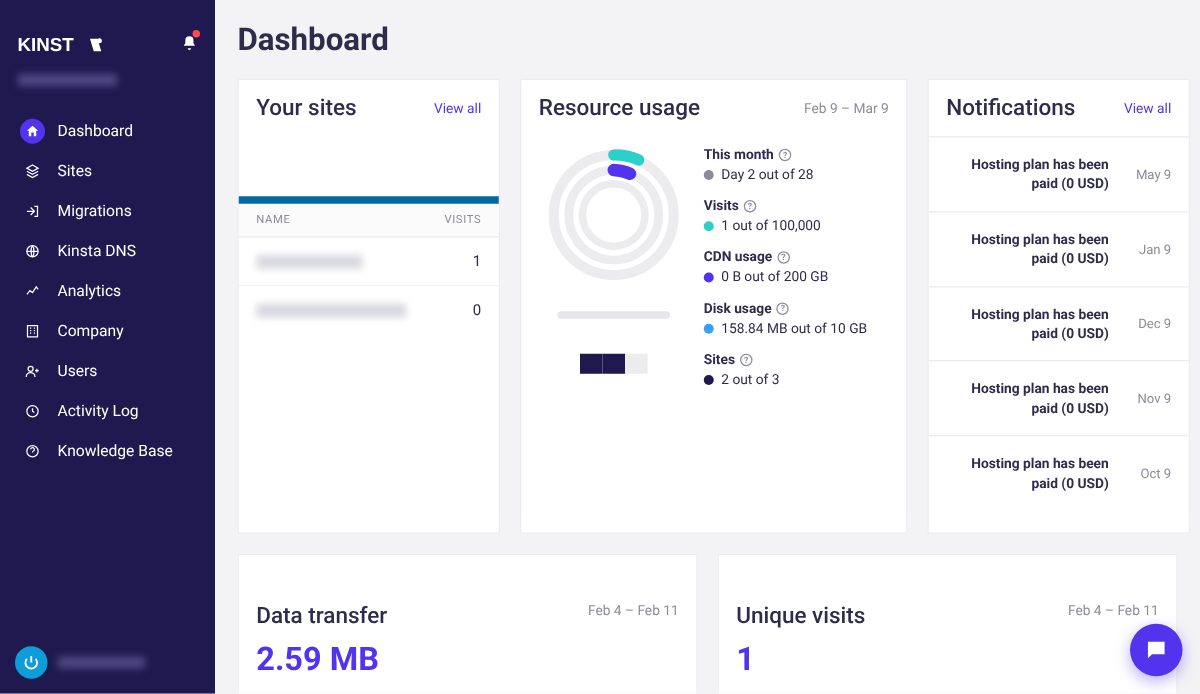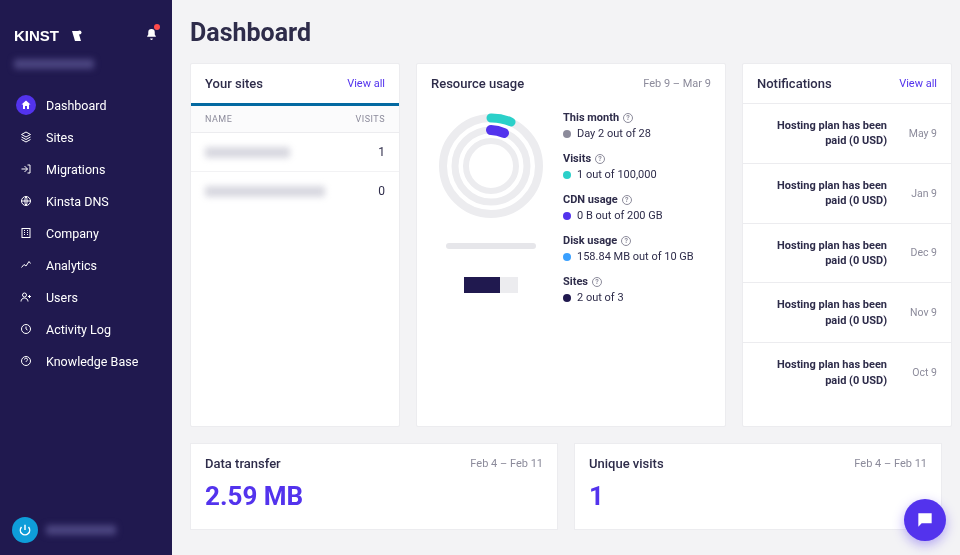--- a/index.html
+++ b/index.html
@@ -23,26 +23,26 @@
 .sidebar-footer { margin-top: auto; padding: 12px 12px; display: flex; align-items: center; gap: 8px; }
 .power-btn { width: 26px; height: 26px; border-radius: 50%; background: #0e9dd9; display: flex; align-items: center; justify-content: center; }
 .footer-blur { filter: blur(3px); background: #4b4580; border-radius: 2px; height: 10px; width: 70px; }
 
 
 .main { flex: 1; padding: 18px 18px 0 18px; overflow: hidden; position: relative; }
 h1 { font-size: 25px; font-weight: 700; color: #2e2c4a; margin-bottom: 16px; }
 .grid-top { display: grid; grid-template-columns: 210px 310px 210px; gap: 16px; }
 .card { background: #fff; border-radius: 2px; border: 1px solid #ececef; }
 .card-header { display: flex; justify-content: space-between; align-items: center; padding: 12px 14px; }
-.card-title { font-size: 13px; font-weight: 500; color: #2e2c4a; }
+.card-title { font-size: 18px; font-weight: 500; color: #2e2c4a; }
 .card-link { font-size: 11px; color: #5333ed; text-decoration: none; cursor: pointer; }
 .card-sub { font-size: 11px; color: #8c8b9b; }
 
 
-.sites-table-header { display: flex; justify-content: space-between; padding: 8px 14px; background: #fbfbfc; border-top: 3px solid #0369a1; border-bottom: 1px solid #ececef; font-size: 9px; color: #8c8b9b; letter-spacing: 0.5px; }
+.sites-table-header { display: flex; justify-content: space-between; padding: 8px 14px; background: #fbfbfc; border-top: 6px solid #0369a1; border-bottom: 1px solid #ececef; font-size: 9px; color: #8c8b9b; letter-spacing: 0.5px; margin-top: 48px; }
 .sites-row { display: flex; justify-content: space-between; align-items: center; padding: 12px 14px; border-bottom: 1px solid #f2f2f4; font-size: 12px; }
 .sites-row:last-child { border-bottom: none; }
 .site-name-blur { filter: blur(3px); background: #d8d8e0; border-radius: 2px; height: 11px; }
 .sites-card { height: 364px; }
 
 
 .resource-card { height: 364px; text-align: right; }
 .resource-body { display: flex; padding: 8px 14px 14px 14px; gap: 12px; }
 .donut-col { width: 120px; display: flex; flex-direction: column; align-items: center; }
 .donut { position: relative; width: 110px; height: 110px; }
@@ -58,21 +58,21 @@
 
 
 .notif-card { height: 364px; }
 .notif-row { display: flex; justify-content: space-between; align-items: center; padding: 14px 14px; border-top: 1px solid #ececef; font-size: 11px; }
 .notif-text { font-weight: 700; max-width: 130px; line-height: 1.4; text-align: right; }
 .notif-date { color: #8c8b9b; font-size: 10.5px; white-space: nowrap; }
 
 
 .grid-bottom { display: grid; grid-template-columns: 1fr 1fr; gap: 16px; margin-top: 16px; }
 .stat-card { background: #fff; border: 1px solid #ececef; padding: 12px 14px 18px 14px; }
-.stat-header { display: flex; justify-content: space-between; align-items: center; }
+.stat-header { display: flex; justify-content: space-between; align-items: flex-start; margin-top: 26px; }
 .stat-value { font-size: 26px; font-weight: 700; color: #5333ed; margin-top: 10px; }
 
 
 .chat-bubble { position: absolute; right: 14px; bottom: 14px; width: 42px; height: 42px; border-radius: 50%; background: #5333ed; display: flex; align-items: center; justify-content: center; box-shadow: 0 4px 12px rgba(83,51,237,0.4); cursor: pointer; }
 </style>
 </head>
 <body>
 
 <div class="layout">
   <aside class="sidebar">
@@ -125,33 +125,33 @@
             <svg width="12" height="12" viewBox="0 0 24 24" fill="none" stroke="#fff" stroke-width="2">
               <circle cx="12" cy="12" r="9"></circle>
               <path d="M3 12h18M12 3c3 3 3 15 0 18M12 3c-3 3-3 15 0 18"></path>
             </svg>
           </span>
         <span>Kinsta DNS</span>
       </div>
       <div class="nav-item">
         <span class="nav-icon-wrap">
             <svg width="12" height="12" viewBox="0 0 24 24" fill="none" stroke="#fff" stroke-width="2">
+              <path d="M3 17l5-6 4 3 6-9 3 4"></path>
+            </svg>
+          </span>
+        <span>Analytics</span>
+      </div>
+      <div class="nav-item">
+        <span class="nav-icon-wrap">
+            <svg width="12" height="12" viewBox="0 0 24 24" fill="none" stroke="#fff" stroke-width="2">
               <rect x="4" y="3" width="16" height="18"></rect>
               <path d="M8 7h2M8 11h2M8 15h2M14 7h2M14 11h2M14 15h2"></path>
             </svg>
           </span>
         <span>Company</span>
-      </div>
-      <div class="nav-item">
-        <span class="nav-icon-wrap">
-            <svg width="12" height="12" viewBox="0 0 24 24" fill="none" stroke="#fff" stroke-width="2">
-              <path d="M3 17l5-6 4 3 6-9 3 4"></path>
-            </svg>
-          </span>
-        <span>Analytics</span>
       </div>
       <div class="nav-item">
         <span class="nav-icon-wrap">
             <svg width="12" height="12" viewBox="0 0 24 24" fill="none" stroke="#fff" stroke-width="2">
               <circle cx="9" cy="8" r="4"></circle>
               <path d="M2 21c0-4 3-7 7-7s7 3 7 7M19 8v6M16 11h6"></path>
             </svg>
           </span>
         <span>Users</span>
       </div>

